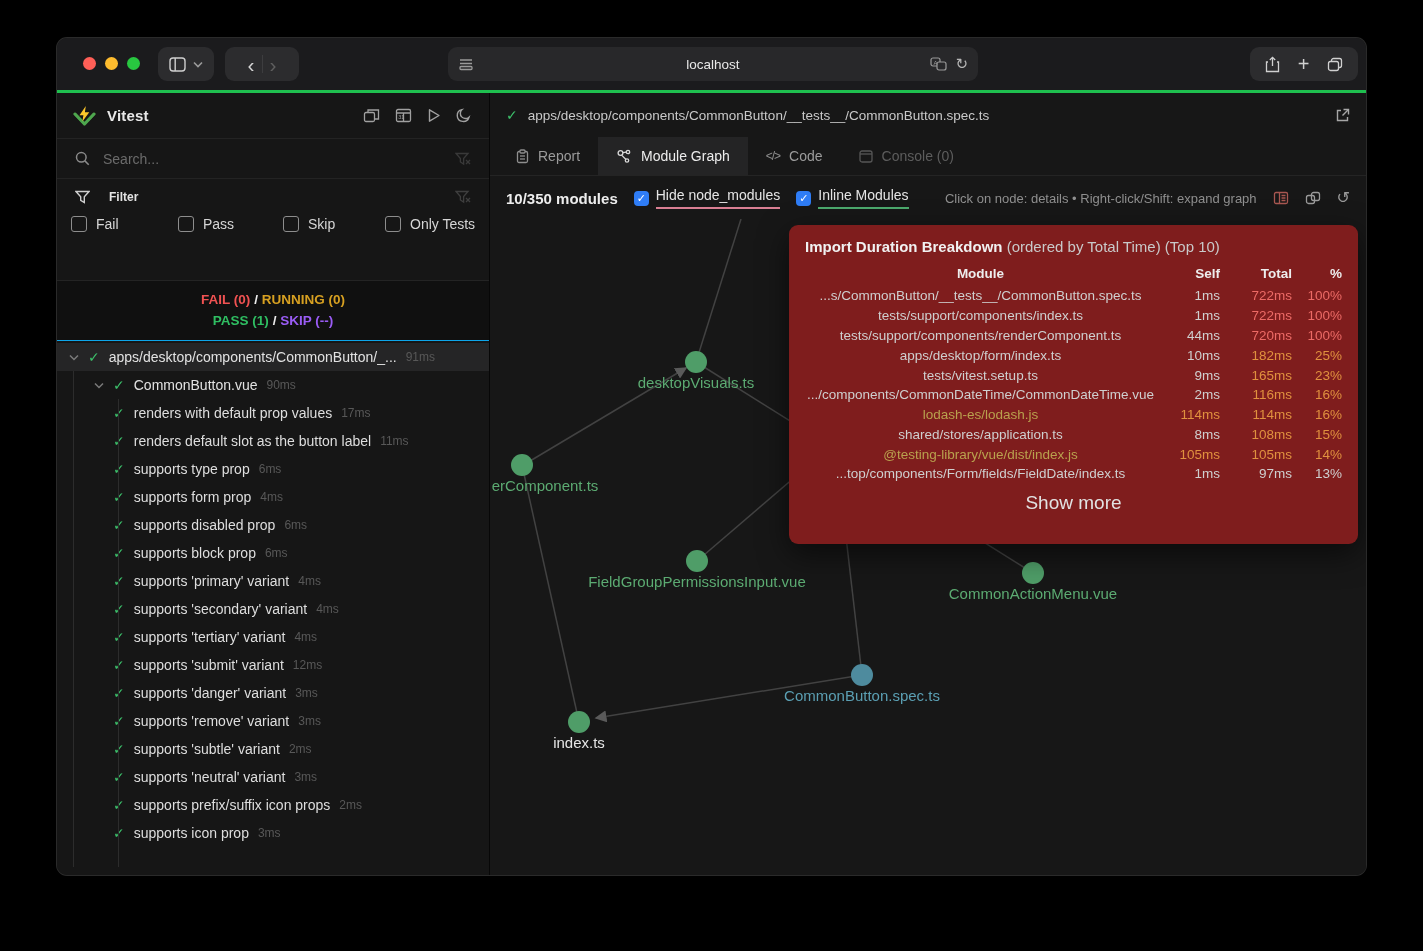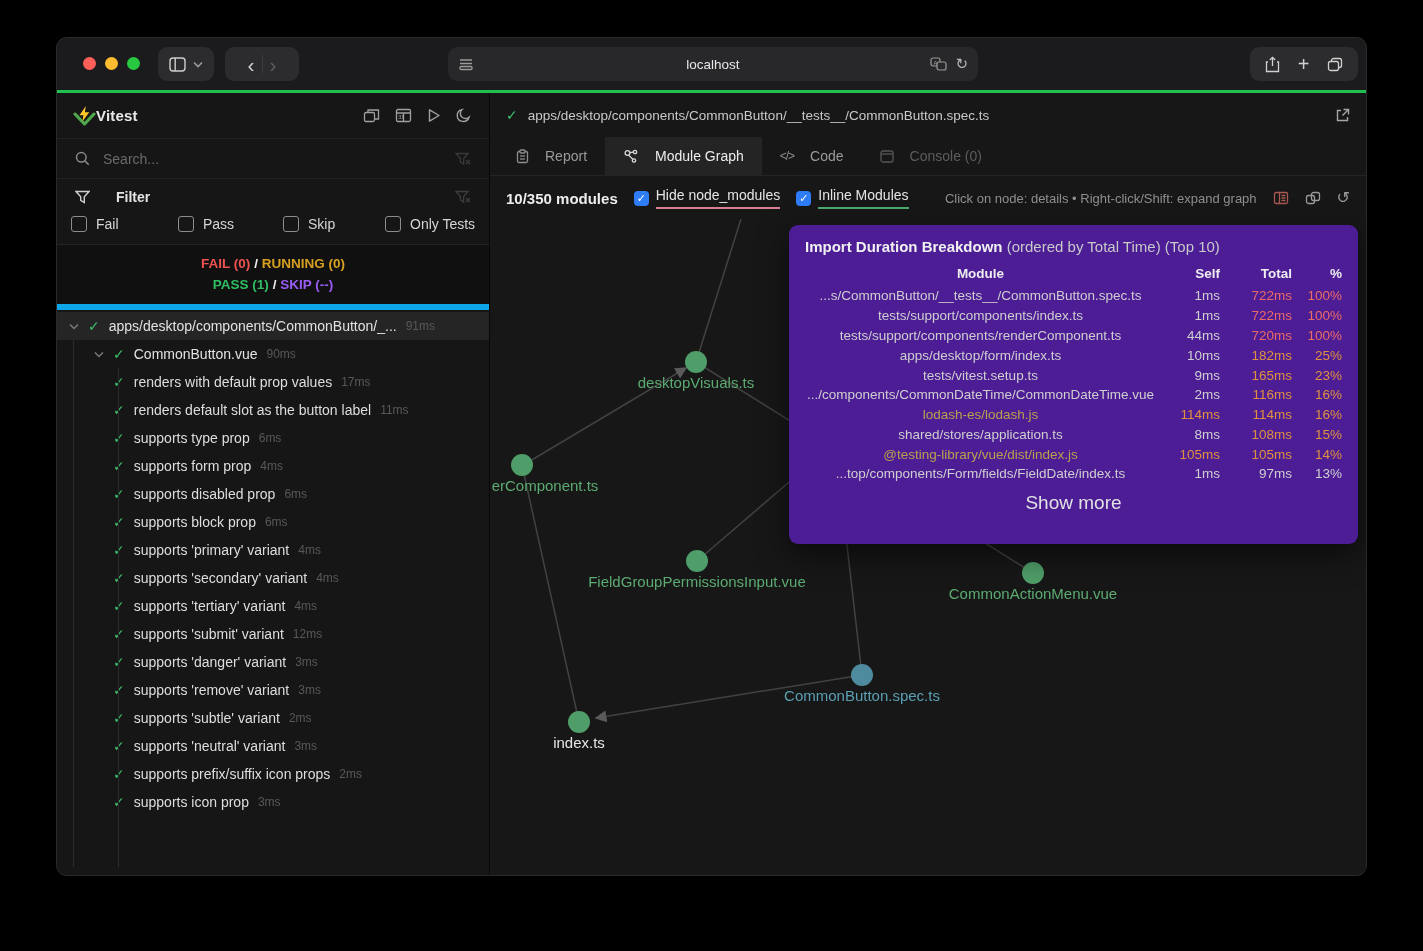--- a/index.html
+++ b/index.html
@@ -23,76 +23,76 @@
   .urlbar .side{position:absolute;display:flex;align-items:center;gap:8px;color:#9a9a9a;}
   .urlbar .left{left:10px;} .urlbar .right{right:10px;}
   .tb-right{right:8px;width:108px;gap:18px;color:#d0d0d0;}
   .theme-line{height:3px;background:#1fc04f;}
   
   .content{display:flex;height:782px;}
   .sidebar{width:432px;min-width:432px;background:#161616;border-right:1px solid #070707;
            display:flex;flex-direction:column;overflow:hidden;}
   .main{flex:1;background:#171717;position:relative;overflow:hidden;}
   
-  .sb-header{height:45px;display:flex;align-items:center;padding:0 18px 0 16px;}
+  .sb-header{height:45px;display:flex;align-items:center;padding:0 18px 0 16px;gap:11px;}
   .sb-title{font-size:15px;font-weight:700;color:#e8e8e8;letter-spacing:.2px;}
   .sb-header .icons{margin-left:auto;display:flex;gap:15px;align-items:center;color:#a0a0a0;}
   .sb-search{height:39px;border-top:1px solid #232323;border-bottom:1px solid #232323;
              display:flex;align-items:center;gap:11px;padding:0 18px;}
   .sb-search input{background:transparent;border:none;outline:none;color:#cfcfcf;font-size:14px;flex:1;
                    font-family:inherit;}
   .sb-search input::placeholder{color:#6b6b6b;}
-  .sb-filter-head{height:35px;display:flex;align-items:center;gap:26px;padding:0 18px;
-                  font-size:14px;font-weight:700;color:#e3e3e3;}
+  .sb-filter-head{height:35px;display:flex;align-items:center;gap:19px;padding:0 18px;
+                  font-size:12px;font-weight:700;color:#e3e3e3;}
   .sb-checks{display:flex;align-items:center;padding:2px 0 12px 14px;}
   .chk{display:flex;align-items:center;gap:9px;font-size:14px;color:#d6d6d6;}
   .chk .box{width:14px;height:14px;border:1.5px solid #8d8d8d;border-radius:3px;background:transparent;}
   .w1{width:107px}.w2{width:105px}.w3{width:102px}
-  .sb-status{background:#101010;border-top:1px solid #242424;border-bottom:6px solid #0ea5e9;
-             text-align:center;padding:8px 0 9px;font-size:13.5px;font-weight:700;line-height:21px;}
+  .sb-status{background:#101010;border-top:1px solid #242424;border-bottom:1px solid #0ea5e9;
+             text-align:center;padding:8px 0 9px;font-size:13.5px;font-weight:700;line-height:21px;margin-top:36px;}
   .c-fail{color:#f05252}.c-run{color:#d7a021}.c-pass{color:#2fbe62}.c-skip{color:#9a5cf5}.c-sep{color:#ededed}
   .sb-tree{flex:1;position:relative;padding-top:2px;overflow:hidden;font-size:14px;}
   .guide{position:absolute;width:1px;background:#2c2c2c;}
   .g1{left:16px;top:30px;bottom:8px;}
   .g2{left:61px;top:58px;bottom:8px;}
   .trow{height:28px;display:flex;align-items:center;gap:9px;color:#e2e2e2;white-space:nowrap;}
   .trow .time{font-size:12px;color:#585858;}
   .trow.file{padding-left:12px;background:#252526;}
   .trow.suite{padding-left:37px;}
   .trow.test{padding-left:56px;color:#dedede;}
   .check{color:#3cbf6a;font-size:14px;line-height:1;}
   .chev{color:#7a7a7a;display:flex;}
   
   .file-header{height:44px;display:flex;align-items:center;gap:10px;padding:0 16px;
                font-size:13.5px;color:#c9c9c9;}
   .fh-check{color:#3cbf6a;font-size:14px;}
   .fh-ext{margin-left:auto;color:#a6a6a6;display:flex;}
   .tabbar{height:38px;display:flex;align-items:stretch;padding-left:8px;border-bottom:1px solid #242424;}
-  .tab{display:flex;align-items:center;gap:16px;padding:0 18px;font-size:14px;color:#9b9b9b;cursor:default;}
+  .tab{display:flex;align-items:center;gap:9px;padding:0 18px;font-size:14px;color:#9b9b9b;cursor:default;}
   .tab.active{background:#242425;color:#ededed;}
   .tab.disabled{color:#5d5d5d;}
   .tab .ticon{display:flex;opacity:.9;}
   
   .graph-toolbar{height:44px;display:flex;align-items:center;gap:16px;padding:0 16px;}
   .gt-count{font-size:15px;font-weight:700;color:#ededed;}
   .gt-chk{display:flex;align-items:center;gap:7px;font-size:14px;color:#e5e5e5;}
   .gt-chk .bluebox{width:15px;height:15px;border-radius:4px;background:#2f7df6;color:#fff;
                    display:flex;align-items:center;justify-content:center;font-size:11px;line-height:1;}
   .gt-chk .lbl{padding-bottom:4px;border-bottom:2px solid transparent;}
   .u-pink .lbl{border-bottom-color:#d97f93;}
   .u-green .lbl{border-bottom-color:#4ca96d;}
   .gt-hint{margin-left:auto;font-size:13px;color:#8f8f8f;}
   .gt-icons{display:flex;gap:16px;align-items:center;color:#9a9a9a;}
   
   .graph{position:absolute;left:0;right:0;top:126px;bottom:0;background:#171717;}
   .graph svg.edges{position:absolute;inset:0;}
   .gnode{position:absolute;width:22px;height:22px;border-radius:50%;transform:translate(-50%,-50%);}
   .glabel{position:absolute;transform:translateX(-50%);font-size:15px;white-space:nowrap;text-align:right;}
   
-  .panel{position:absolute;left:299px;top:6px;width:569px;height:319px;background:#4c1d95;
+  .panel{position:absolute;left:299px;top:6px;width:569px;height:319px;background:#7f1d1d;
          border-radius:9px;box-shadow:0 10px 30px rgba(0,0,0,.55);padding:13px 16px;box-sizing:border-box;}
   .p-title{font-size:15px;color:#c9c9c9;}
   .p-title b{color:#f0f0f0;font-weight:700;}
   table.ptable{width:100%;border-collapse:collapse;margin-top:9px;font-size:13.5px;}
   .ptable th{font-weight:700;color:#ededed;padding:2px 0 5px;}
   .ptable td{padding:2.4px 0;color:#d2d2d2;}
   .ptable .col-m{text-align:center;} .ptable th.col-m{text-align:center;}
   .ptable .col-s,.ptable .col-t,.ptable .col-p{text-align:right;white-space:nowrap;}
   .ptable .col-s{width:64px}.ptable .col-t{width:72px}.ptable .col-p{width:50px}
   .show-more{text-align:center;margin-top:8px;font-size:19px;color:#e2e2e2;}

